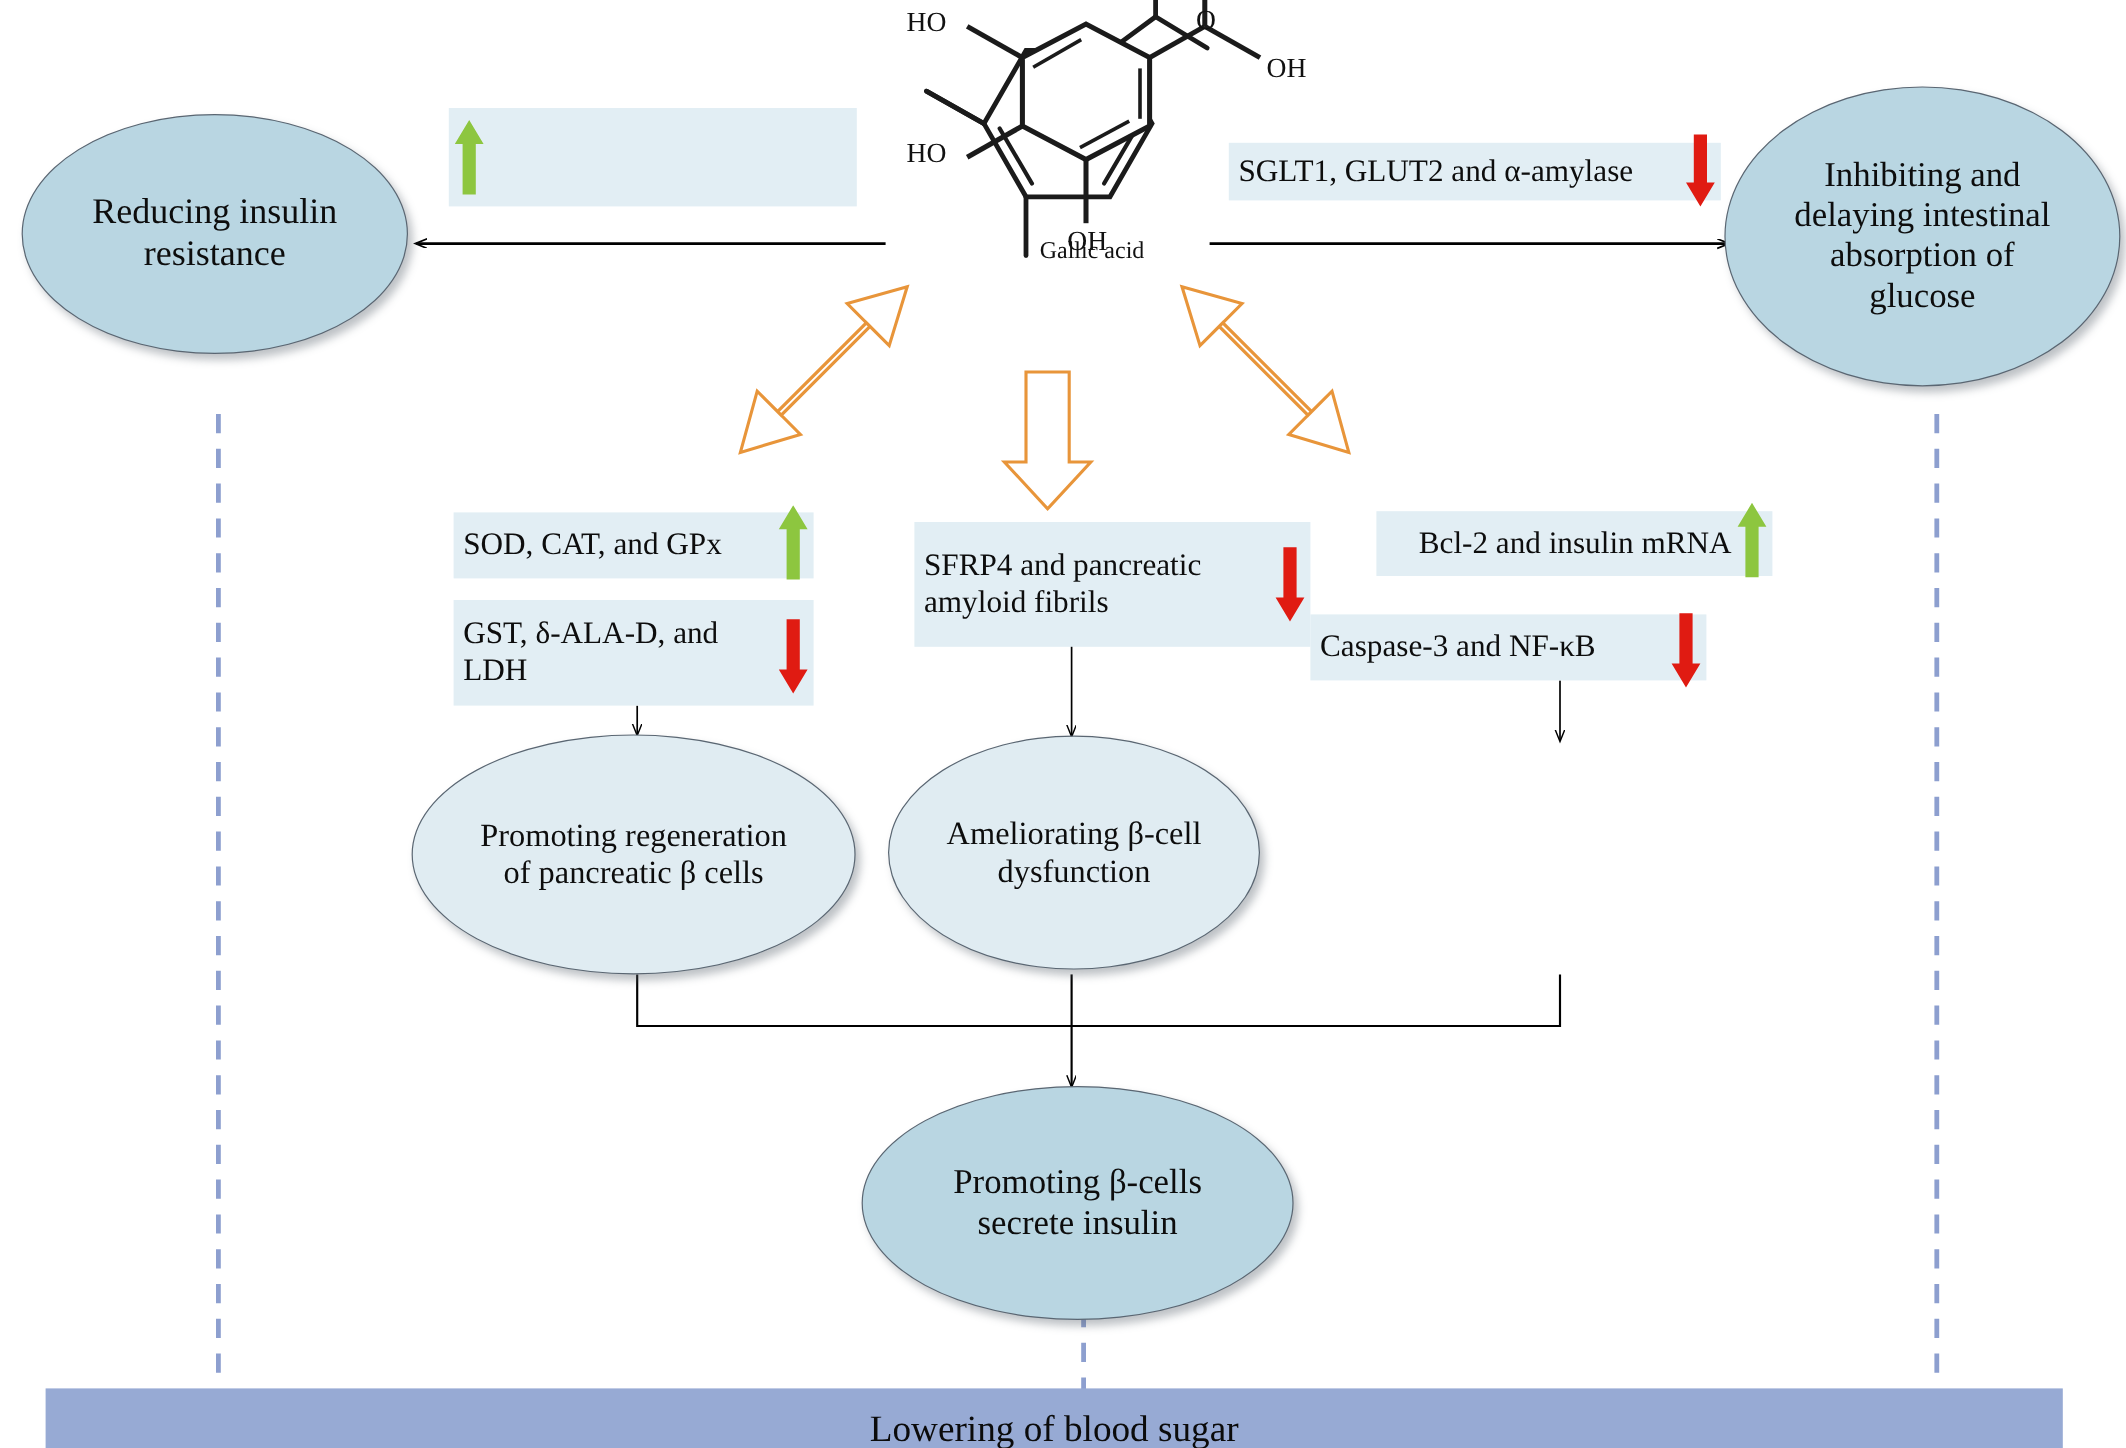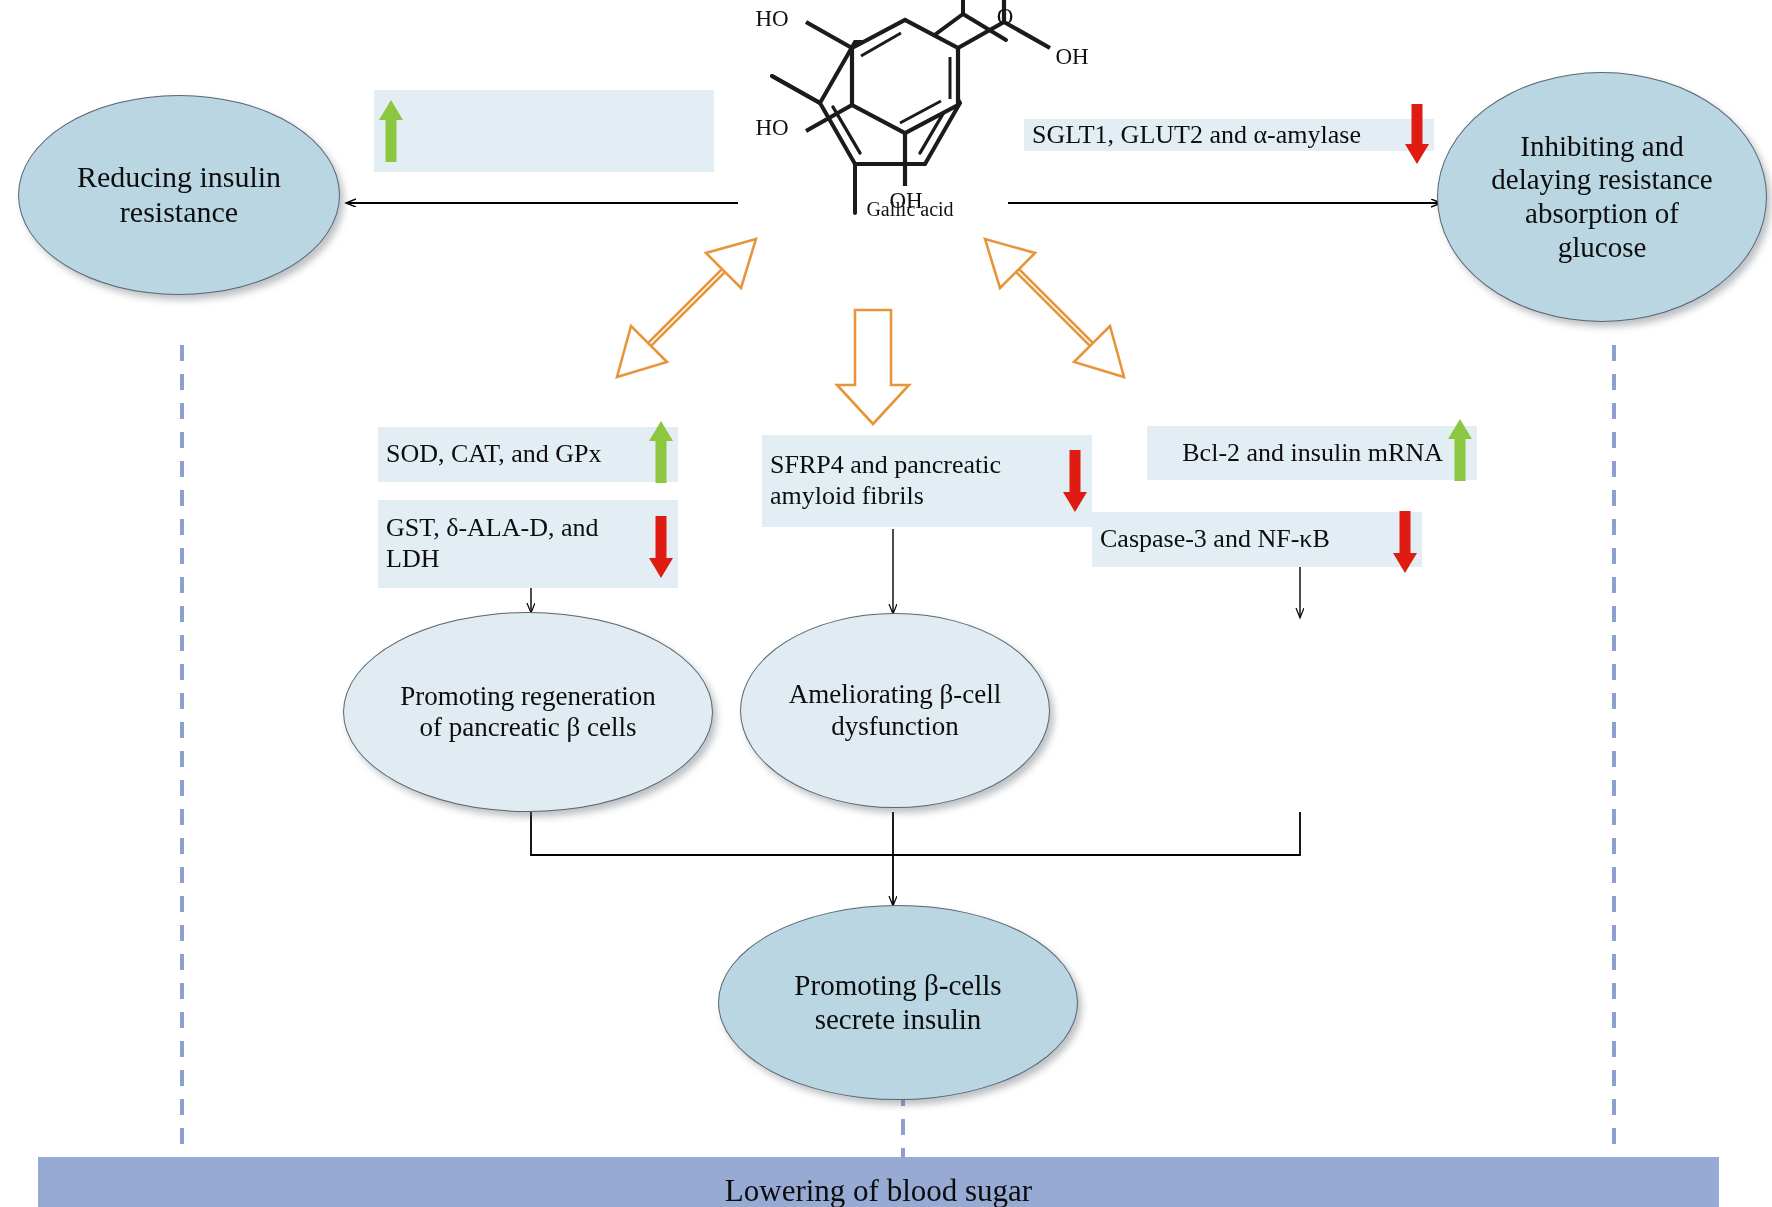--- a/index.html
+++ b/index.html
@@ -206,21 +206,21 @@
   <div class="molLabel" style="left:1046px; top:44px; width:52px; font-size:23px;">OH</div>
   <div class="molLabel" style="left:800px; top:198px; width:220px; font-size:20px;">Gallic acid</div>
 
   <div class="node ellipse ell-blue" style="left:18px; top:95px; width:322px; height:200px;">
     <div class="etext" style="font-size:30px; white-space:pre-line;">Reducing insulin
 resistance</div>
   </div>
 
   <div class="node ellipse ell-blue" style="left:1437px; top:72px; width:330px; height:250px;">
     <div class="etext" style="font-size:29px; white-space:pre-line;">Inhibiting and
-delaying resistance
+delaying intestinal
 absorption of
 glucose</div>
   </div>
 
   <div class="node ellipse ell-pale" style="left:343px; top:612px; width:370px; height:200px;">
     <div class="etext" style="font-size:27px; white-space:pre-line;">Promoting regeneration
 of pancreatic β cells</div>
   </div>
 
   <div class="node ellipse ell-pale" style="left:740px; top:613px; width:310px; height:195px;">
@@ -235,21 +235,21 @@
   </div>
 
   <div class="node labelbox" style="left:374px; top:90px; width:340px; height:82px;">
     <div class="arrowcell">
       <svg class="vArrow" width="26" height="66" viewBox="0 0 26 66">
         <path d="M13,2 L25,22 L18.5,22 L18.5,64 L7.5,64 L7.5,22 L1,22 Z" fill="#8dc63f"></path>
       </svg>
     </div>
   </div>
 
-  <div class="node labelbox" style="left:1024px; top:119px; width:410px; height:32px;gap:12px;">
+  <div class="node labelbox" style="left:1024px; top:119px; width:410px; height:48px;gap:12px;">
     <div class="ltext" style="font-size:26px; white-space:pre-line;">SGLT1, GLUT2 and α-amylase</div>
     <div class="arrowcell">
       <svg class="vArrow" width="26" height="62" viewBox="0 0 26 62">
         <path d="M13,60 L25,40 L18.5,40 L18.5,-2 L7.5,-2 L7.5,40 L1,40 Z" fill="#e01b12"></path>
       </svg>
     </div>
   </div>
 
   <div class="node labelbox" style="left:378px; top:427px; width:300px; height:55px;">
     <div class="ltext" style="font-size:26px; white-space:pre-line;">SOD, CAT, and GPx</div>
@@ -263,21 +263,21 @@
   <div class="node labelbox" style="left:378px; top:500px; width:300px; height:88px;">
     <div class="ltext" style="font-size:26px; white-space:pre-line;">GST, δ-ALA-D, and
 LDH</div>
     <div class="arrowcell">
       <svg class="vArrow" width="26" height="72" viewBox="0 0 26 72">
         <path d="M13,70 L25,50 L18.5,50 L18.5,8 L7.5,8 L7.5,50 L1,50 Z" fill="#e01b12"></path>
       </svg>
     </div>
   </div>
 
-  <div class="node labelbox" style="left:762px; top:435px; width:330px; height:92px;">
+  <div class="node labelbox" style="left:762px; top:435px; width:330px; height:104px;">
     <div class="ltext" style="font-size:26px; white-space:pre-line;">SFRP4 and pancreatic
 amyloid fibrils</div>
     <div class="arrowcell">
       <svg class="vArrow" width="26" height="66" viewBox="0 0 26 66">
         <path d="M13,64 L25,44 L18.5,44 L18.5,2 L7.5,2 L7.5,44 L1,44 Z" fill="#e01b12"></path>
       </svg>
     </div>
   </div>
 
   <div class="node labelbox" style="left:1147px; top:426px; width:330px; height:54px;text-align:right;">

